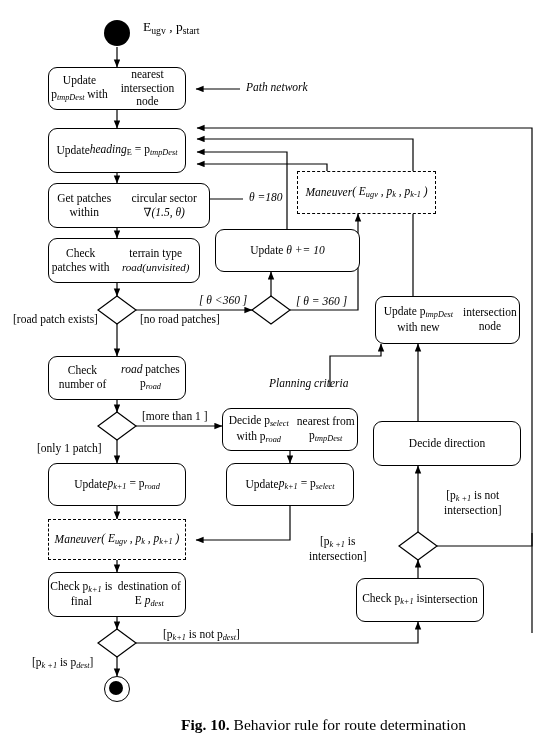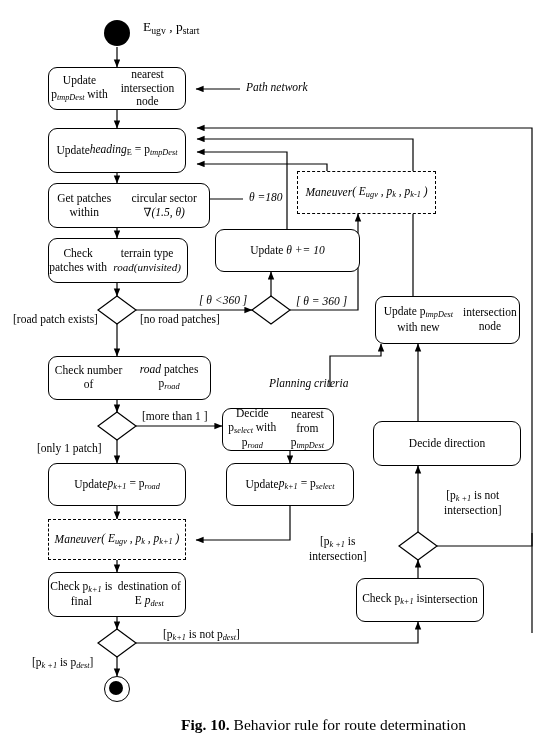--- a/index.html
+++ b/index.html
@@ -188,45 +188,45 @@
   <div class="node action" style="left:48px; top:128px; width:138px; height:45px;">
     <div class="ln">Update</div>
     <div class="ln"><span class="it">heading</span><sub>E</sub><span> = p</span><sub class="it">tmpDest</sub></div>
   </div>
 
   <div class="node action" style="left:48px; top:183px; width:162px; height:45px;">
     <div class="ln">Get patches within</div>
     <div class="ln"><span>circular sector </span><span>∇</span><span class="it">(1.5, θ)</span></div>
   </div>
 
-  <div class="node action" style="left:48px; top:238px; width:140px; height:45px;justify-content:space-between;">
+  <div class="node action" style="left:48px; top:238px; width:152px; height:45px;justify-content:space-between;">
     <div class="ln">Check patches with</div>
     <div class="ln"><span>terrain type </span><span class="it sm">road(unvisited)</span></div>
   </div>
 
   <div class="node action" style="left:215px; top:229px; width:145px; height:43px;">
     <div class="ln"><span>Update </span><span class="it">θ += 10</span></div>
   </div>
 
   <div class="node maneuver" style="left:297px; top:171px; width:139px; height:43px;">
     <div class="ln">Maneuver</div>
     <div class="ln"><span>( E</span><sub>ugv</sub><span> , p</span><sub>k</sub><span> , p</span><sub>k-1</sub><span> )</span></div>
   </div>
 
   <div class="node action" style="left:375px; top:296px; width:145px; height:48px;">
     <div class="ln"><span>Update p</span><sub class="it">tmpDest</sub><span> with new</span></div>
     <div class="ln">intersection node</div>
   </div>
 
-  <div class="node action" style="left:48px; top:356px; width:163px; height:44px;">
+  <div class="node action" style="left:48px; top:356px; width:138px; height:44px;">
     <div class="ln">Check number of</div>
     <div class="ln"><span class="it">road</span><span> patches p</span><sub class="it">road</sub></div>
   </div>
 
-  <div class="node action" style="left:222px; top:408px; width:112px; height:43px;">
+  <div class="node action" style="left:222px; top:408px; width:136px; height:43px;">
     <div class="ln"><span>Decide p</span><sub class="it">select</sub><span> with p</span><sub class="it">road</sub></div>
     <div class="ln"><span>nearest from p</span><sub class="it">tmpDest</sub></div>
   </div>
 
   <div class="node action" style="left:48px; top:463px; width:138px; height:43px;">
     <div class="ln">Update</div>
     <div class="ln"><span class="it">p</span><sub class="it">k+1</sub><span> = p</span><sub class="it">road</sub></div>
   </div>
 
   <div class="node action" style="left:226px; top:463px; width:128px; height:43px;">

